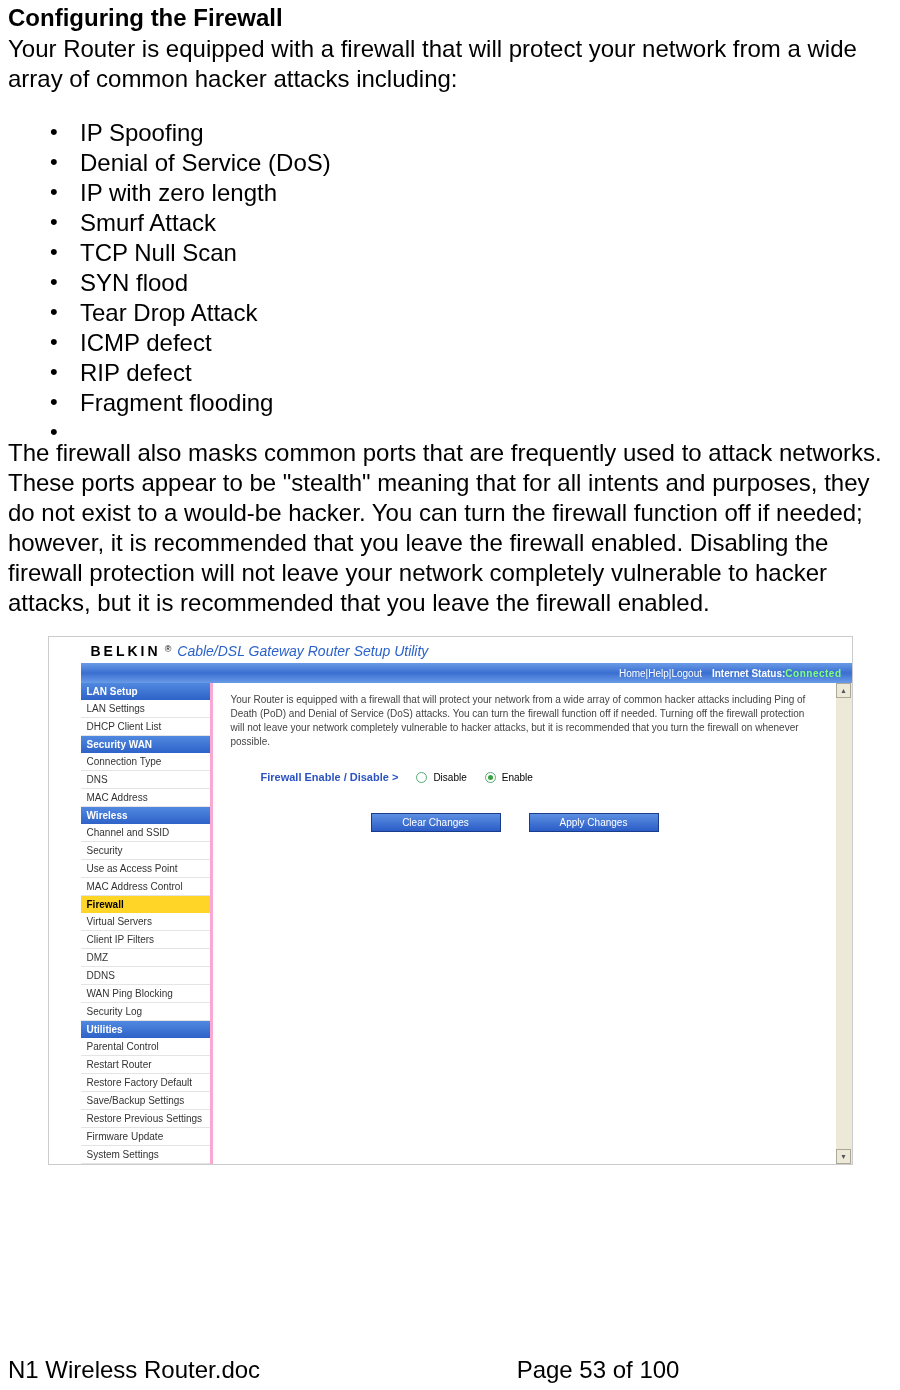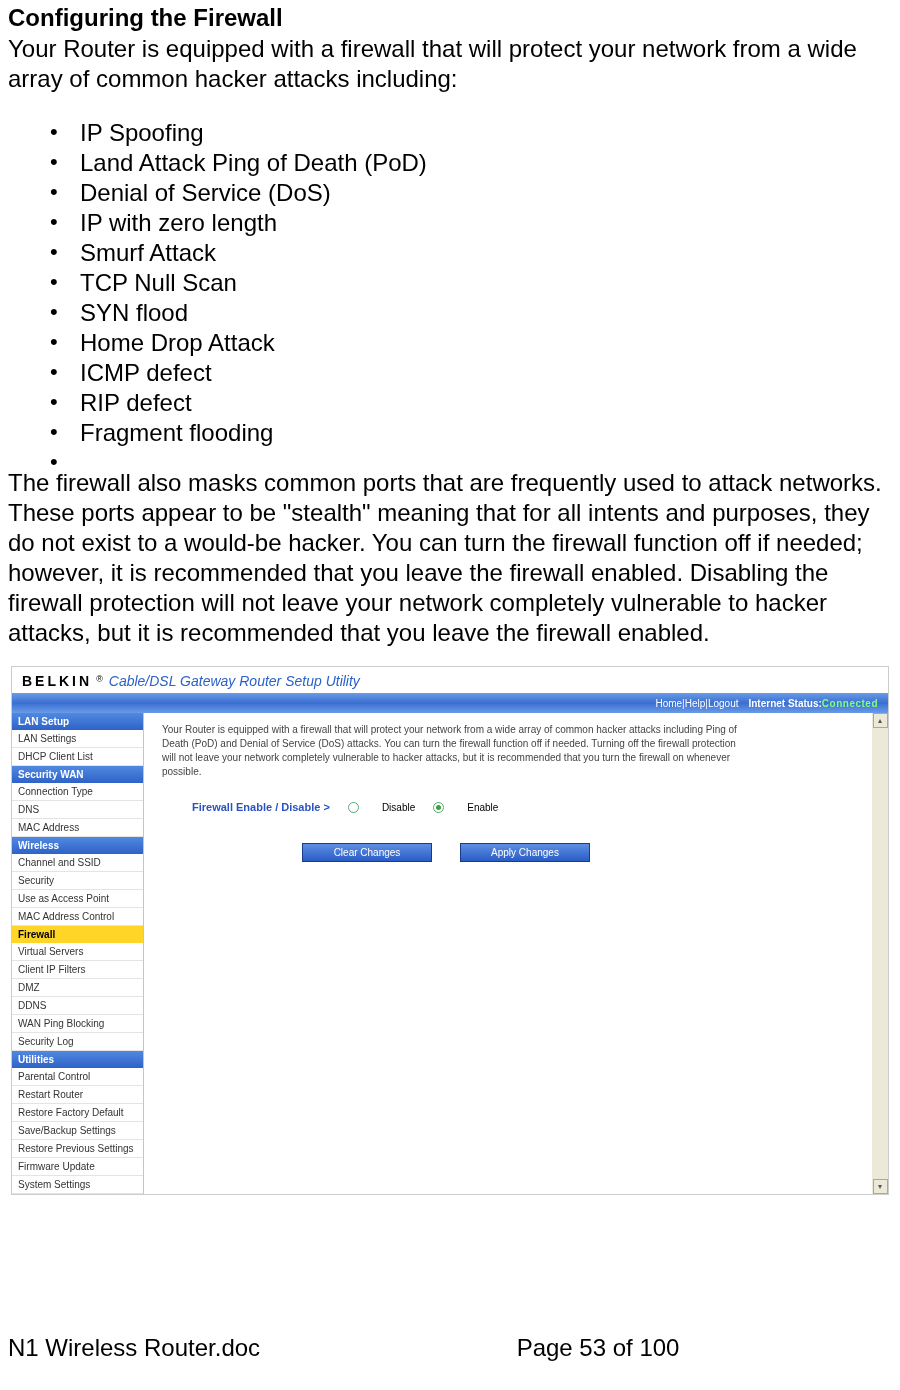--- a/index.html
+++ b/index.html
@@ -51,25 +51,26 @@
     .doc-paragraph {
       font-size: 24px;
       color: #000;
       line-height: 1.25;
       margin-bottom: 18px;
     }
 
     
     .router-ui {
       border: 1px solid #ccc;
-      width: 878px;
+      width: 805px;
       margin: 0 auto;
       background: #fff;
       font-family: Verdana, Arial, sans-serif;
       font-size: 10px;
+      padding-left: 32px;
     }
     .router-header {
       background: #fff;
       padding: 6px 10px 4px 10px;
       display: flex;
       align-items: baseline;
       gap: 4px;
     }
     .belkin-logo {
       font-family: Arial, sans-serif;
@@ -105,21 +106,21 @@
     .router-topbar .sep { color: #fff; }
     .router-topbar .status-label { font-weight: bold; margin-left: 10px; color: #fff; }
     .router-topbar .status-val { color: #7fff7f; font-weight: bold; letter-spacing: 0.5px; }
 
     .router-body {
       display: flex;
       min-height: 460px;
     }
     .sidebar {
       width: 132px;
-      border-right: 1px solid #f9a8d4;
+      border-right: 3px solid #f9a8d4;
       background: #fff;
     }
     .side-header {
       background: linear-gradient(#5089e0, #2e62c8);
       color: #fff;
       font-weight: bold;
       font-size: 10px;
       padding: 3px 6px;
     }
     .side-header.yellow {
@@ -156,21 +157,21 @@
       align-items: center;
       gap: 18px;
       margin-left: 30px;
       margin-bottom: 30px;
     }
     .setting-label {
       color: #2b52c0;
       font-weight: bold;
       font-size: 11px;
     }
-    .radio-group { display: flex; align-items: center; gap: 23px; font-size: 10px; color: #000; }
+    .radio-group { display: flex; align-items: center; gap: 6px; font-size: 10px; color: #000; }
     .radio {
       width: 11px; height: 11px; border: 1px solid #5a7; border-radius: 50%;
       display: inline-flex; align-items: center; justify-content: center;
       background: #fff;
     }
     .radio.checked::after {
       content: ""; width: 5px; height: 5px; border-radius: 50%; background: #3aa23a;
     }
     .button-row {
       display: flex;
@@ -195,46 +196,45 @@
       align-items: center;
     }
     .scroll-btn {
       width: 15px; height: 15px; background: #ece9d8;
       border: 1px solid #aca899;
       font-size: 8px; text-align: center; line-height: 13px; color: #555;
     }
 
     .footer {
       position: absolute;
-      bottom: 28px;
+      bottom: 6px;
       left: 8px;
       right: 8px;
       display: flex;
       font-size: 24px;
       color: #000;
     }
     .footer-left { flex: 0 0 auto; }
     .footer-center { flex: 1; text-align: center; margin-left: 44px; }
   </style>
 </head>
 <body>
 
 <div class="doc-content">
   <div class="doc-title">Configuring the Firewall</div>
   <div class="doc-intro">Your Router is equipped with a firewall that will protect your network from a wide array of common hacker attacks including:</div>
 
   <ul class="bullet-list">
     <li>IP Spoofing</li>
-    <li>Land Attack Ping of Death (PoD)</li>
     <li>Denial of Service (DoS)</li>
     <li>IP with zero length</li>
     <li>Smurf Attack</li>
     <li>TCP Null Scan</li>
     <li>SYN flood</li>
-    <li>Home Drop Attack</li>
+    <li>Tear Drop Attack</li>
     <li>ICMP defect</li>
     <li>RIP defect</li>
     <li>Fragment flooding</li>
     <li class="empty-bullet"></li>
   </ul>
 
   <div class="doc-paragraph">The firewall also masks common ports that are frequently used to attack networks. These ports appear to be "stealth" meaning that for all intents and purposes, they do not exist to a would-be hacker. You can turn the firewall function off if needed; however, it is recommended that you leave the firewall enabled. Disabling the firewall protection will not leave your network completely vulnerable to hacker attacks, but it is recommended that you leave the firewall enabled.</div>
 
   <div class="router-ui">
     <div class="router-header">

